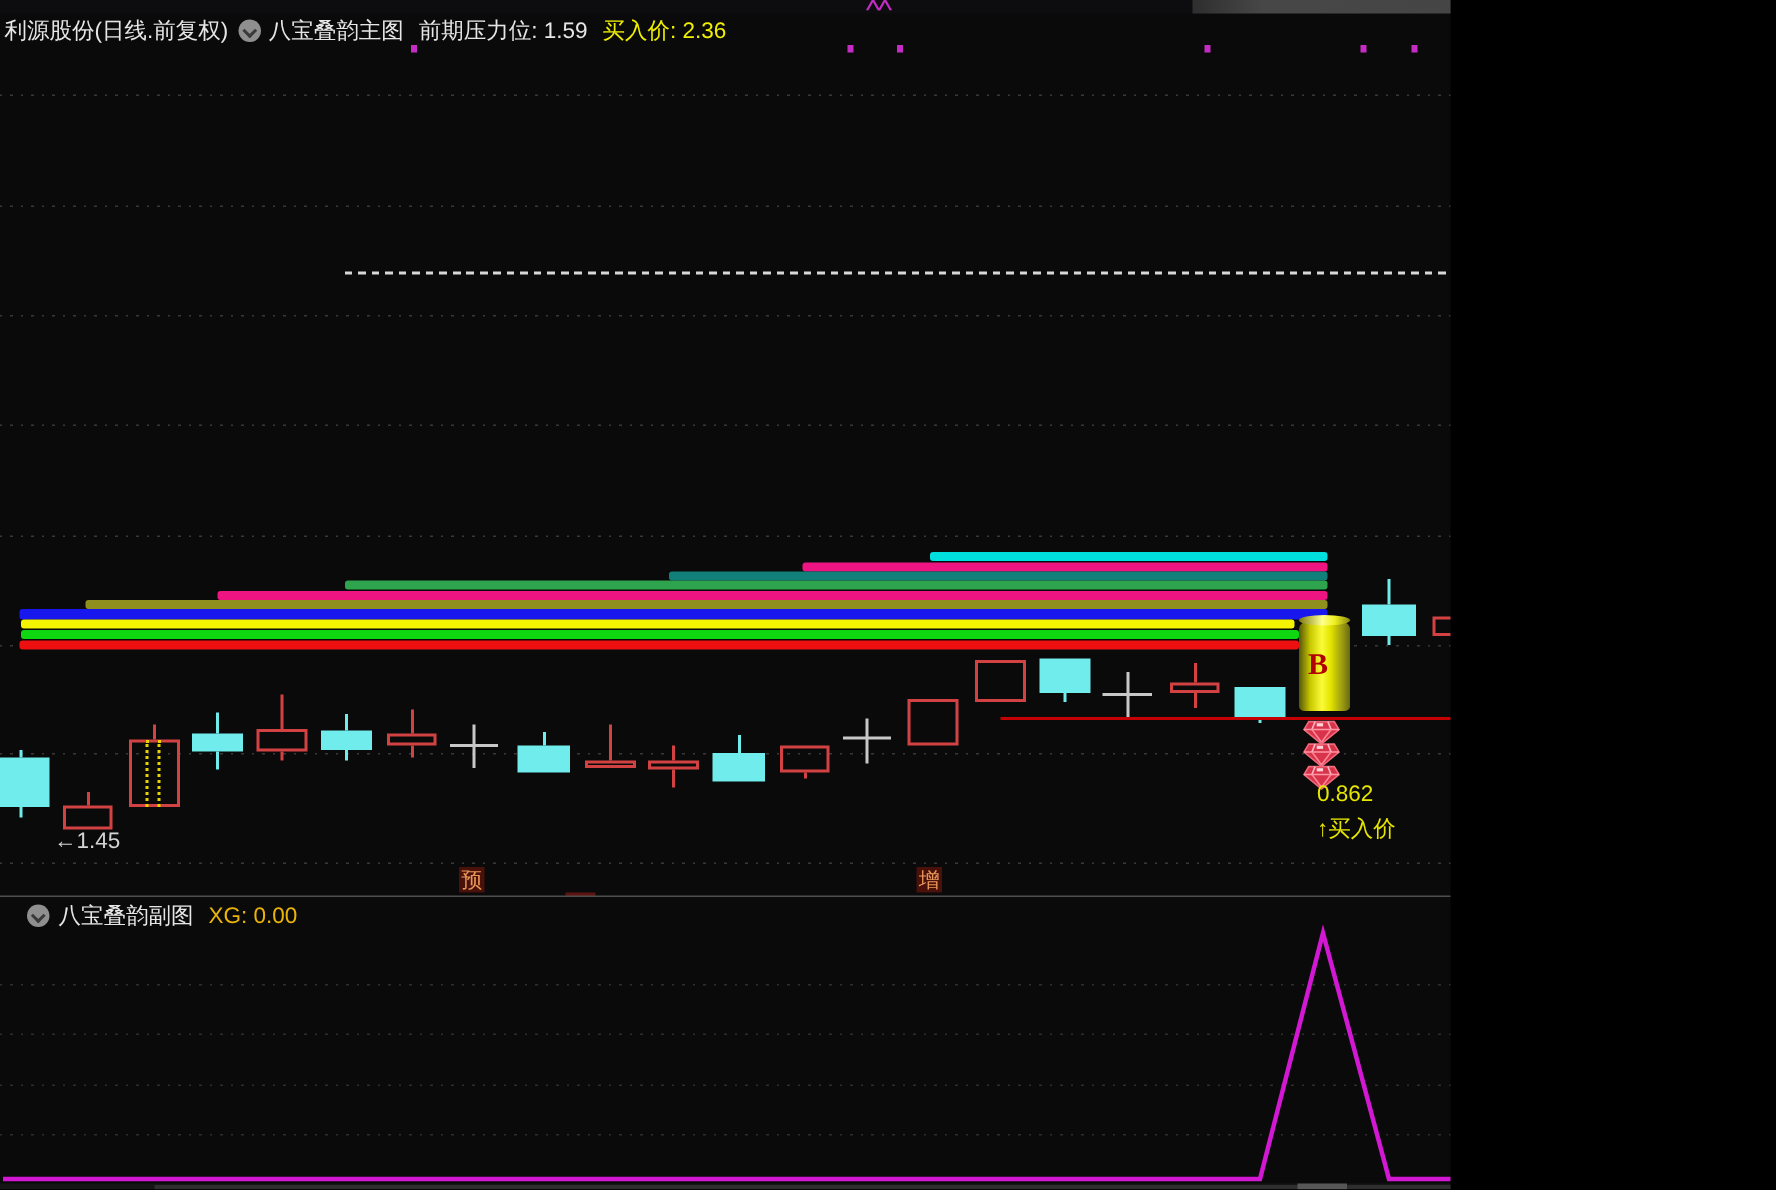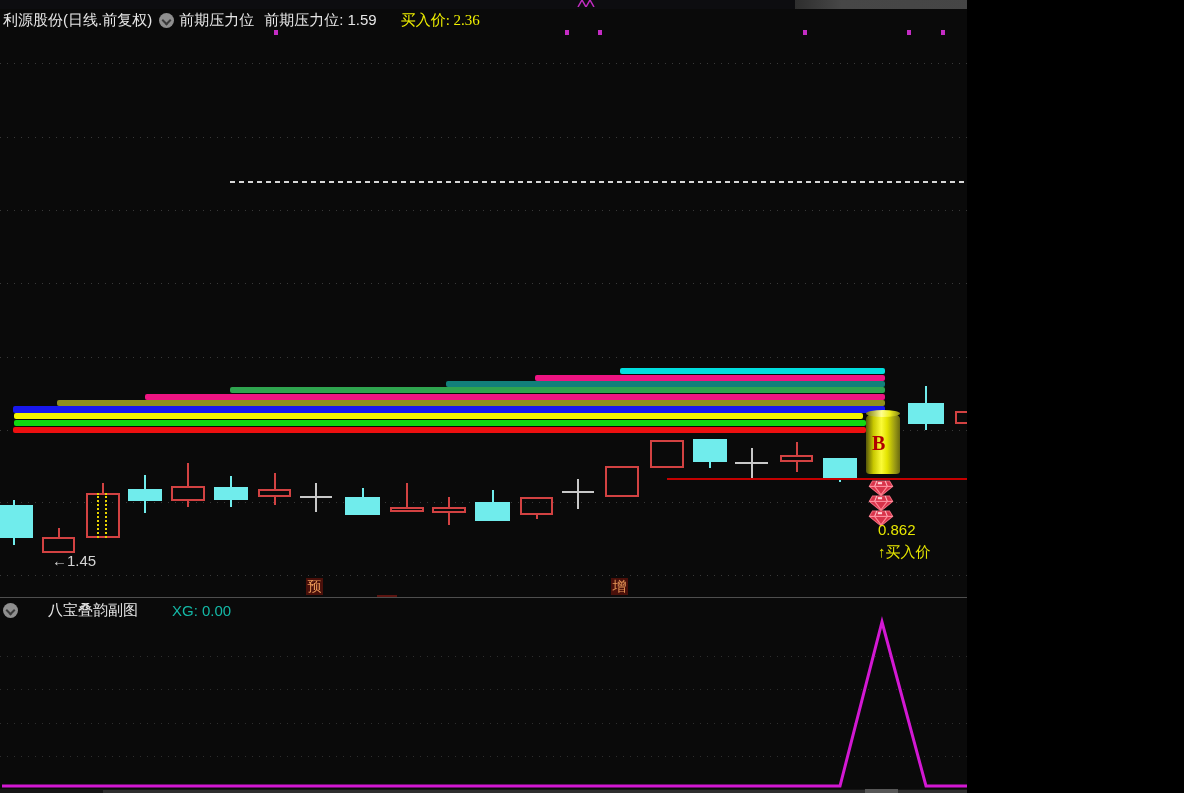--- a/index.html
+++ b/index.html
@@ -7,21 +7,21 @@
        font-family:"Liberation Sans",sans-serif;}
   .abs{position:absolute;}
   
   #top-strip{left:0;top:0;width:1184px;height:9px;background:#0d0d10;}
   #top-strip-gray{left:795px;top:0;width:389px;height:9px;background:linear-gradient(90deg,#2e2e2e,#474747 12%,#424242);}
   
   .hdr{top:10px;height:20px;display:flex;align-items:center;white-space:nowrap;font-size:15px;}
   .hdr span{display:inline-block;}
   .t-white{color:#e6e6e6;}
   .t-yellow{color:#f0f000;}
-  .t-magenta{color:#14b8a6;}
+  .t-magenta{color:#eab308;}
   .chev{width:15px;height:15px;border-radius:50%;background:#8f8f8f;position:relative;flex:0 0 auto;}
   .chev:after{content:"";position:absolute;left:4px;top:4px;width:5px;height:5px;border-right:2px solid #3a3a3a;
               border-bottom:2px solid #3a3a3a;transform:rotate(45deg);}
   
   .grid{left:0;width:1184px;height:1px;
         background:repeating-linear-gradient(90deg,rgba(165,165,165,.30) 0 1.5px,transparent 1.5px 7px);}
   .grid-sub{left:0;width:1184px;height:1px;
         background:repeating-linear-gradient(90deg,rgba(150,150,150,.26) 0 1.5px,transparent 1.5px 7px);}
   #dash-line{height:2px;background:repeating-linear-gradient(90deg,#d8d8d8 0 5px,transparent 5px 9px);}
   #buy-line{height:2px;background:#c40000;}
@@ -53,23 +53,23 @@
   <div class="abs" id="top-strip"></div>
   <div class="abs" id="top-strip-gray"></div>
   <svg class="abs" style="left:577px;top:0;" width="18" height="7">
     <polyline points="1,7 5,0 9,7" fill="none" stroke="#c22cc2" stroke-width="1.5"></polyline>
     <polyline points="9,7 13,0 17,7" fill="none" stroke="#c22cc2" stroke-width="1.5"></polyline>
   </svg>
 
   <div class="abs hdr" style="left:3px;">
     <span class="t-white">利源股份(日线.前复权)</span>
     <span class="chev" style="margin:0 5px 0 7px;"></span>
-    <span class="t-white">前期压力位</span>
+    <span class="t-white">八宝叠韵主图</span>
     <span class="t-white" style="margin-left:10px;">前期压力位: 1.59</span>
-    <span class="t-yellow" style="margin-left:24px;font-family:Liberation Serif, serif;">买入价: 2.36</span>
+    <span class="t-yellow" style="margin-left:10px;">买入价: 2.36</span>
   </div>
 
   <div class="abs" id="main-chart" style="left:0;top:0;width:1184px;height:597px;">
       <div class="grid" style="position: absolute; left: 0px; top: 63px;"></div>
       <div class="grid" style="position: absolute; left: 0px; top: 137px;"></div>
       <div class="grid" style="position: absolute; left: 0px; top: 210px;"></div>
       <div class="grid" style="position: absolute; left: 0px; top: 283px;"></div>
       <div class="grid" style="position: absolute; left: 0px; top: 357px;"></div>
       <div class="grid" style="position: absolute; left: 0px; top: 430px;"></div>
       <div class="grid" style="position: absolute; left: 0px; top: 502px;"></div>
@@ -189,32 +189,32 @@
         <polygon points="4,1 20,1 23,6 12,15 1,6" fill="#d8334a" stroke="#f06a7c" stroke-width="1"></polygon>
         <line x1="1" y1="6" x2="23" y2="6" stroke="#ff98a6" stroke-width="1"></line>
         <line x1="8" y1="1" x2="6" y2="6" stroke="#ffb6c0" stroke-width="1"></line>
         <line x1="16" y1="1" x2="18" y2="6" stroke="#ffb6c0" stroke-width="1"></line>
         <line x1="6" y1="6" x2="12" y2="14" stroke="#ff8896" stroke-width="1"></line>
         <line x1="18" y1="6" x2="12" y2="14" stroke="#ff8896" stroke-width="1"></line>
         <rect x="9" y="2" width="4" height="2" fill="#ffd2d8"></rect>
       </svg>
     </div>
 
-  <div class="abs ann-gray" style="left:52px;top:552px;">←1.45</div>
+  <div class="abs ann-gray" style="left:36px;top:552px;">←1.45</div>
   <div class="abs ann-yellow" style="left:878px;top:521px;">0.862</div>
   <div class="abs ann-yellow" style="left:878px;top:543px;">↑买入价</div>
 
   <div class="abs axis-tag" style="left:306px;">预</div>
   <div class="abs axis-tag" style="left:611px;">增</div>
   <div class="abs axis-tag" style="left:1175px;width:9px;">效</div>
 
   <div class="abs" id="divider-red"></div>
   <div class="abs" id="divider"></div>
 
-  <div class="abs hdr" style="left:3px;top:600px;gap:24px;">
+  <div class="abs hdr" style="left:18px;top:600px;">
     <span class="chev"></span>
     <span class="t-white" style="margin-left:6px;">八宝叠韵副图</span>
     <span class="t-magenta" style="margin-left:10px;">XG: 0.00</span>
   </div>
 
   <div class="abs" id="sub-chart" style="left:0;top:597px;width:1184px;height:192px;">
       <div class="grid-sub" style="position: absolute; left: 0px; top: 59px;"></div>
       <div class="grid-sub" style="position: absolute; left: 0px; top: 92px;"></div>
       <div class="grid-sub" style="position: absolute; left: 0px; top: 126px;"></div>
       <div class="grid-sub" style="position: absolute; left: 0px; top: 159px;"></div>

